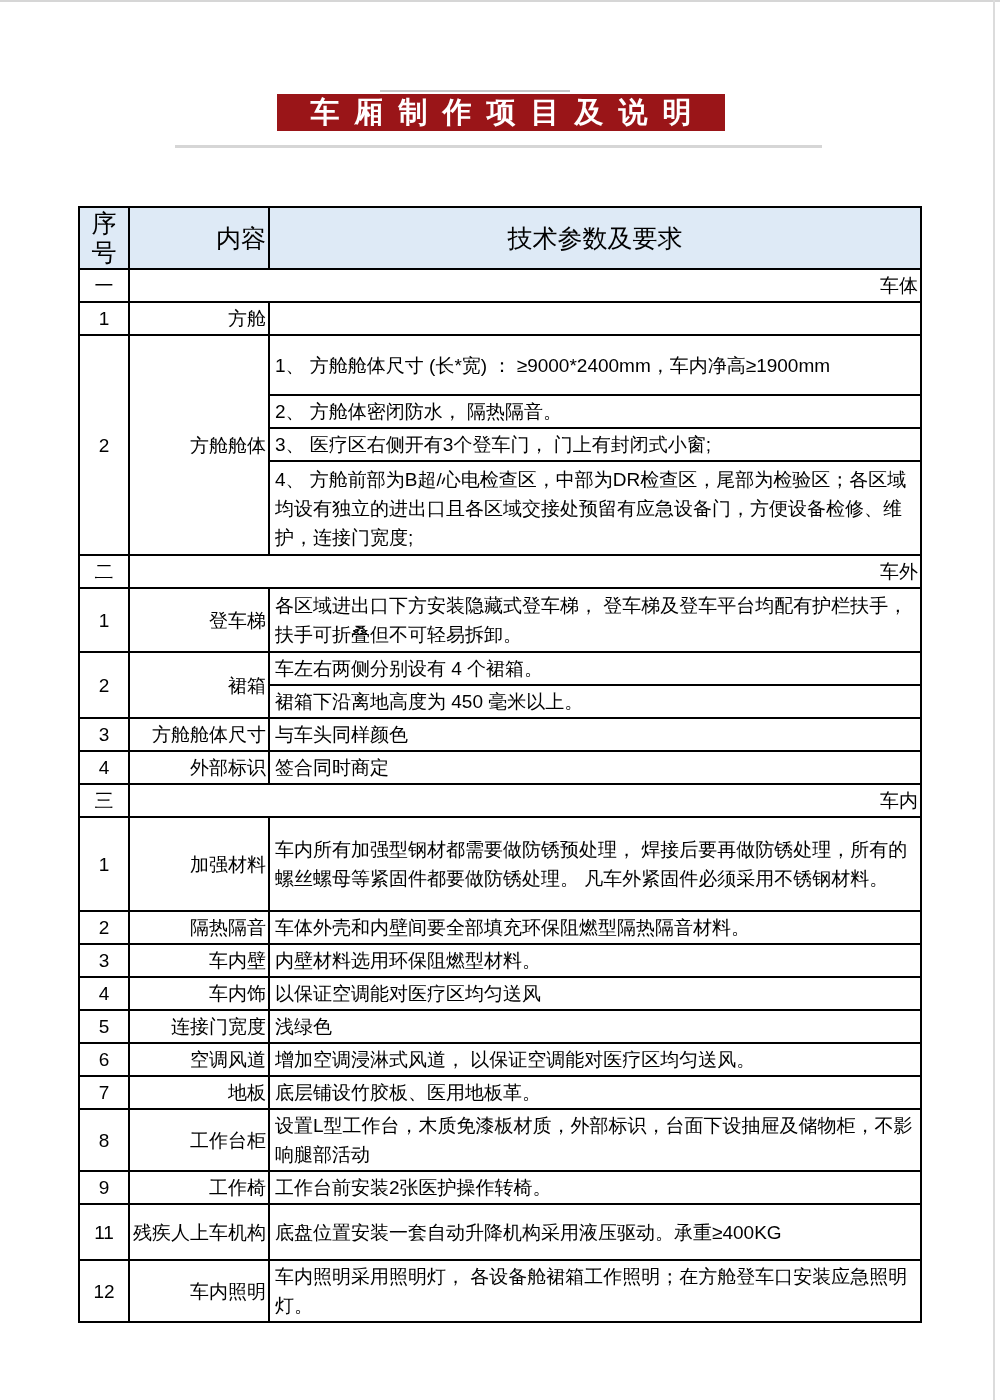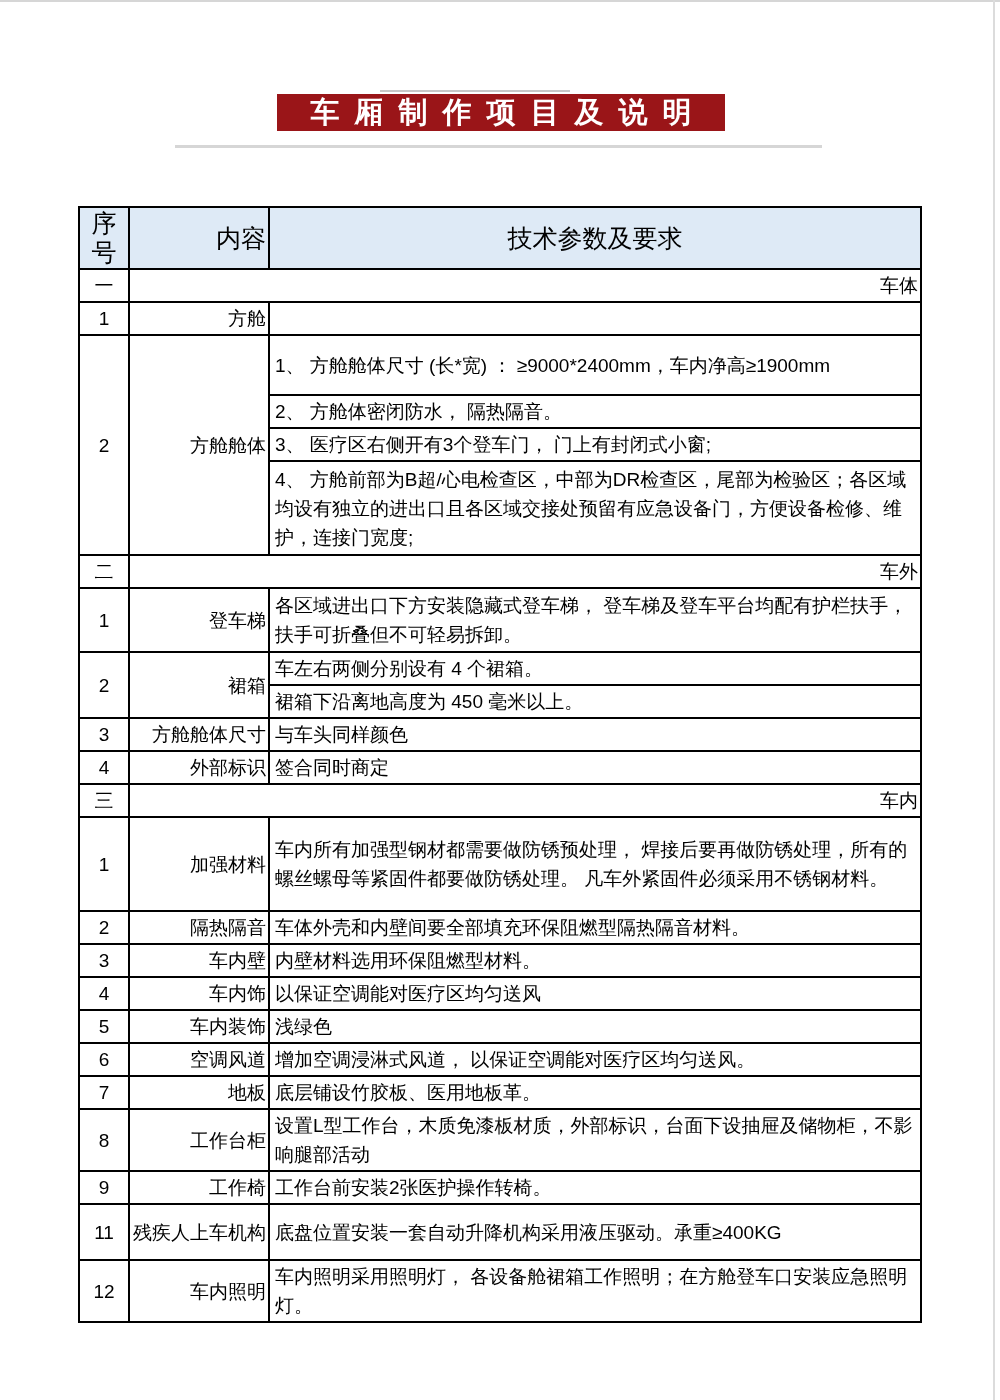--- a/index.html
+++ b/index.html
@@ -145,21 +145,21 @@
     <td class="name">车内壁</td>
     <td class="spec">内壁材料选用环保阻燃型材料。</td>
   </tr>
   <tr class="h32">
     <td class="num">4</td>
     <td class="name">车内饰</td>
     <td class="spec">以保证空调能对医疗区均匀送风</td>
   </tr>
   <tr class="h31">
     <td class="num">5</td>
-    <td class="name">车内装饰</td>
+    <td class="name">连接门宽度</td>
     <td class="spec">浅绿色</td>
   </tr>
   <tr class="h31">
     <td class="num">6</td>
     <td class="name">空调风道</td>
     <td class="spec">增加空调浸淋式风道， 以保证空调能对医疗区均匀送风。</td>
   </tr>
   <tr class="h32">
     <td class="num">7</td>
     <td class="name">地板</td>

